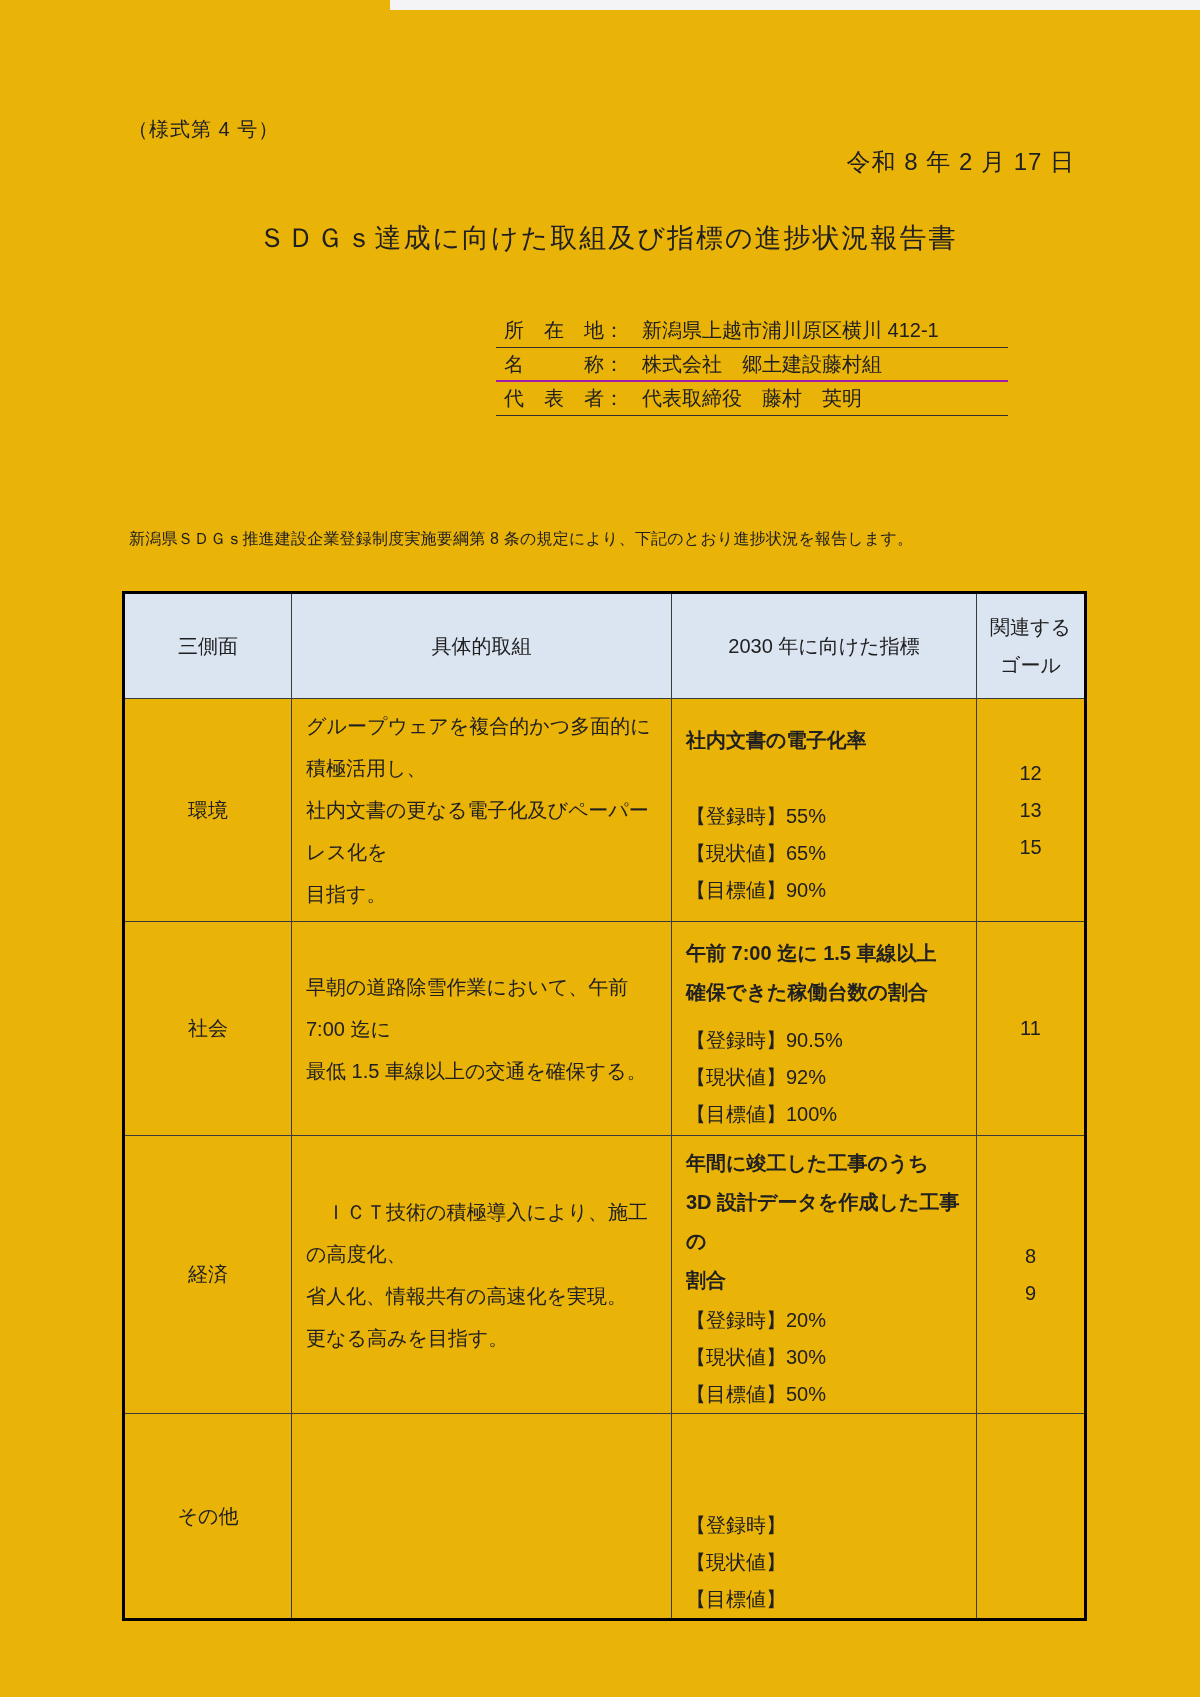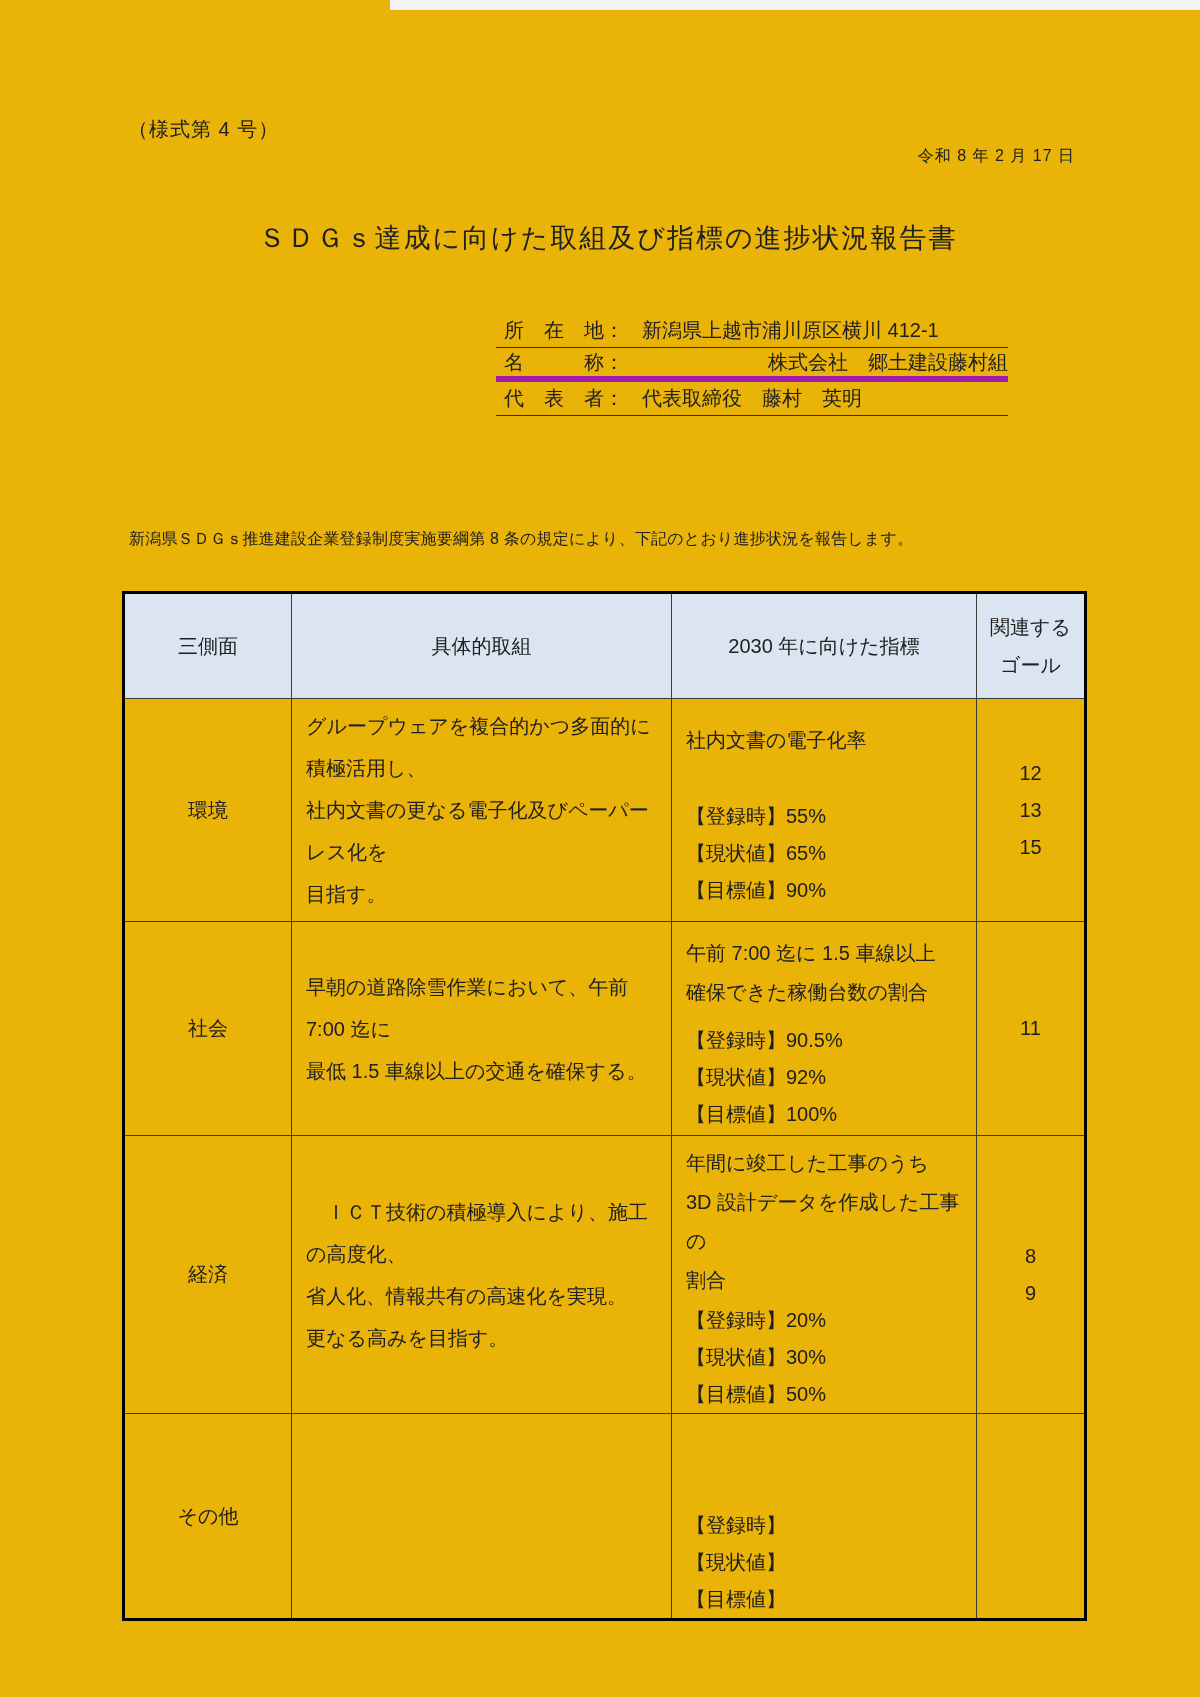--- a/index.html
+++ b/index.html
@@ -14,37 +14,37 @@
   .top-artifact{
     position:absolute;left:390px;top:0;width:810px;height:10px;
     background:#f4f4f6;
   }
   .form-number{
     position:absolute;left:128px;top:116px;
     font-size:20px;letter-spacing:1px;
   }
   .doc-date{
     position:absolute;right:125px;top:146px;
-    font-size:16px;letter-spacing:1px;
+    font-size:24px;letter-spacing:1px;
   }
   .doc-title{
     position:absolute;left:0;top:220px;width:1120px;
     margin:0;text-align:center;
     font-size:27px;font-weight:400;letter-spacing:2px;padding-left:48px;
   }
   .company-info{
     position:absolute;left:496px;top:314px;width:512px;
     font-size:20px;
   }
   .info-row{
     display:flex;align-items:center;
     height:34px;padding-left:8px;box-sizing:border-box;
   }
   .info-row.thin{border-bottom:1px solid #2f2f2f;}
-  .info-row.thick{border-bottom:6px solid #a21caf;justify-content:space-between;}
+  .info-row.thick{border-bottom:2px solid #a21caf;}
   .info-label{flex:0 0 138px;white-space:nowrap;}
   .info-value{white-space:nowrap;}
   .intro{
     position:absolute;left:129px;top:524px;width:1000px;
     margin:0;font-size:16px;line-height:30px;letter-spacing:0.2px;
   }
   table.report{
     position:absolute;left:122px;top:591px;
     width:962px;table-layout:fixed;
     border-collapse:collapse;
@@ -73,21 +73,21 @@
   td.initiative{
     vertical-align:middle;
   }
   .init-text{
     padding:0 10px 0 14px;
     line-height:42px;
     white-space:pre-line;
   }
   td.indicator{vertical-align:top;}
   .ind-inner{padding:0 8px 0 14px;}
-  .ind-title{line-height:39px;white-space:pre-line;}
+  .ind-title{line-height:39px;white-space:pre-line;font-weight:bold;}
   .ind-values div{line-height:37px;}
   tr.r0 .ind-inner{padding-top:22px;}
   tr.r0 .ind-values{margin-top:38px;}
   tr.r1 .ind-inner{padding-top:12px;}
   tr.r1 .ind-values{margin-top:10px;}
   tr.r2 .ind-inner{padding-top:8px;}
   tr.r2 .ind-values{margin-top:2px;}
   tr.r3 td.indicator{vertical-align:bottom;}
   tr.r3 .ind-inner{padding-bottom:0;}
   td.goals{

